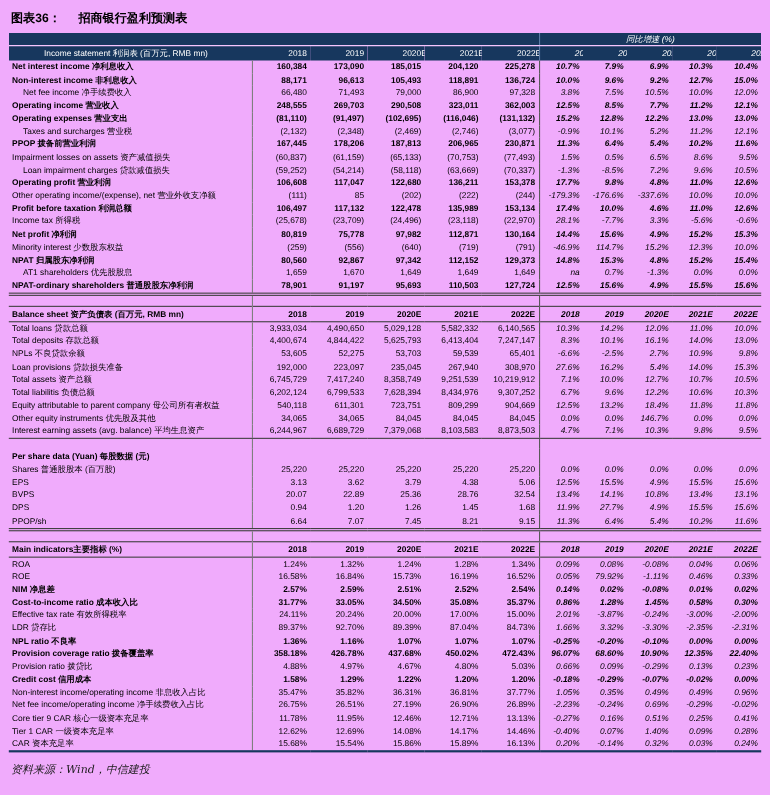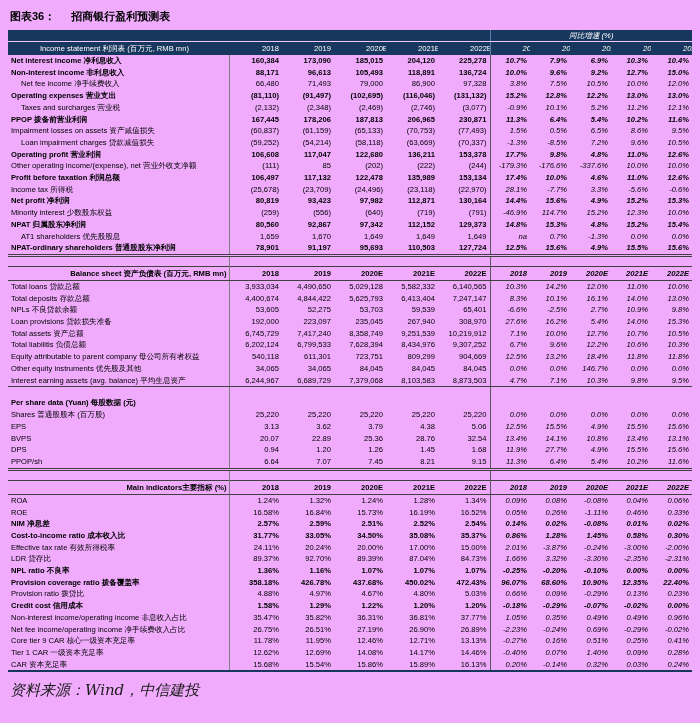--- a/index.html
+++ b/index.html
@@ -39,35 +39,35 @@
   thead .y1{border-left:1px solid #5a7aa5;}
 
   
   tr.b td{font-weight:bold;}
   tr.ind td.lbl{padding-left:13px;}
 
   
   tr.sec-head td{
     border-top:1px solid var(--section-rule,#404040);
     border-bottom:1px solid var(--section-rule,#404040);
-    font-weight:bold;line-height:13px;text-align:right;
+    font-weight:bold;line-height:13px;
   }
   tr.sec-head td.yoy{font-style:italic;}
   tr.ps-head td{line-height:13px;font-weight:bold;}
   tr.ps-head td.lbl span{border-bottom:1px solid #000;padding-bottom:19px;}
 
   
   tr.end-double td{border-bottom:3px double var(--section-rule,#404040);margin-top:32px;}
   tr.end-single td{border-bottom:1px solid var(--section-rule,#404040);}
   tr.table-end td{border-bottom:2px solid var(--header-bg,#17375E);}
 
   tr.gap td{line-height:9px;height:9px;font-size:1px;}
 
   .footer{
-    margin:9px 0 0 10px;font-size:15px;font-style:italic;color:#1a1a1a;
+    margin:9px 0 0 10px;font-size:10px;font-style:italic;color:#1a1a1a;
     font-family:"DejaVu Serif","Liberation Serif",serif;
   }
 </style>
 </head>
 <body>
 
 <div class="page">
   <div class="title-row">
     <span class="prefix">图表36：</span><span>招商银行盈利预测表</span>
   </div>
@@ -139,20 +139,33 @@
           <td class="num">79,000</td>
           <td class="num">86,900</td>
           <td class="num">97,328</td>
           <td class="yoy y1">3.8%</td>
           <td class="yoy">7.5%</td>
           <td class="yoy">10.5%</td>
           <td class="yoy">10.0%</td>
           <td class="yoy">12.0%</td>
         </tr>
         <tr class="b">
+          <td class="lbl">Operating income 营业收入</td>
+          <td class="num v1">248,555</td>
+          <td class="num">269,703</td>
+          <td class="num">290,508</td>
+          <td class="num">323,011</td>
+          <td class="num">362,003</td>
+          <td class="yoy y1">12.5%</td>
+          <td class="yoy">8.5%</td>
+          <td class="yoy">7.7%</td>
+          <td class="yoy">11.2%</td>
+          <td class="yoy">12.1%</td>
+        </tr>
+        <tr class="b">
           <td class="lbl">Operating expenses 营业支出</td>
           <td class="num v1">(81,110)</td>
           <td class="num">(91,497)</td>
           <td class="num">(102,695)</td>
           <td class="num">(116,046)</td>
           <td class="num">(131,132)</td>
           <td class="yoy y1">15.2%</td>
           <td class="yoy">12.8%</td>
           <td class="yoy">12.2%</td>
           <td class="yoy">13.0%</td>
@@ -258,21 +271,21 @@
           <td class="num">(22,970)</td>
           <td class="yoy y1">28.1%</td>
           <td class="yoy">-7.7%</td>
           <td class="yoy">3.3%</td>
           <td class="yoy">-5.6%</td>
           <td class="yoy">-0.6%</td>
         </tr>
         <tr class="b">
           <td class="lbl">Net profit 净利润</td>
           <td class="num v1">80,819</td>
-          <td class="num">93,423</td>
+          <td class="num">75,778</td>
           <td class="num">97,982</td>
           <td class="num">112,871</td>
           <td class="num">130,164</td>
           <td class="yoy y1">14.4%</td>
           <td class="yoy">15.6%</td>
           <td class="yoy">4.9%</td>
           <td class="yoy">15.2%</td>
           <td class="yoy">15.3%</td>
         </tr>
         <tr>
@@ -569,21 +582,21 @@
           <td class="yoy">0.06%</td>
         </tr>
         <tr>
           <td class="lbl">ROE</td>
           <td class="num v1">16.58%</td>
           <td class="num">16.84%</td>
           <td class="num">15.73%</td>
           <td class="num">16.19%</td>
           <td class="num">16.52%</td>
           <td class="yoy y1">0.05%</td>
-          <td class="yoy">0.26%</td>
+          <td class="yoy">79.92%</td>
           <td class="yoy">-1.11%</td>
           <td class="yoy">0.46%</td>
           <td class="yoy">0.33%</td>
         </tr>
         <tr class="b">
           <td class="lbl">NIM 净息差</td>
           <td class="num v1">2.57%</td>
           <td class="num">2.59%</td>
           <td class="num">2.51%</td>
           <td class="num">2.52%</td>

